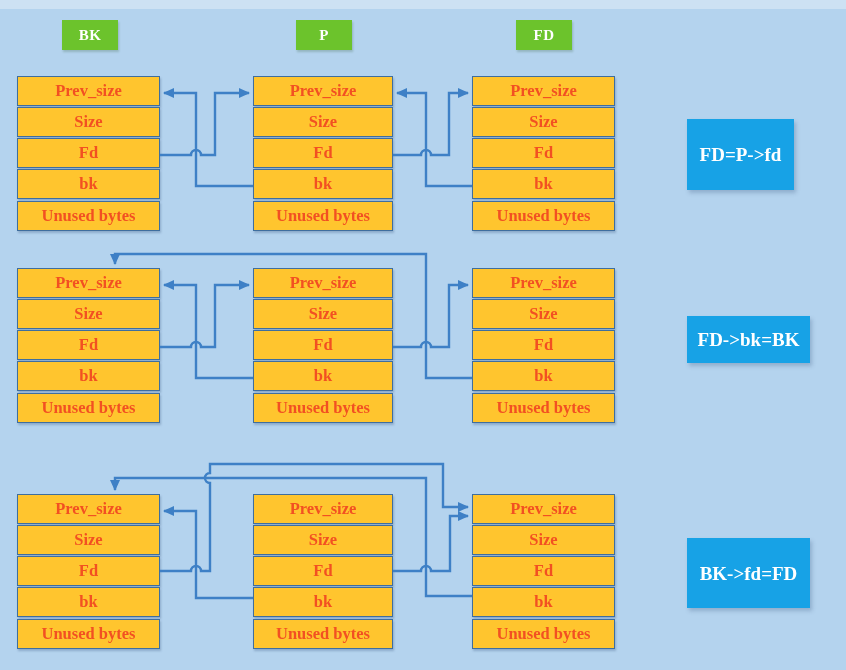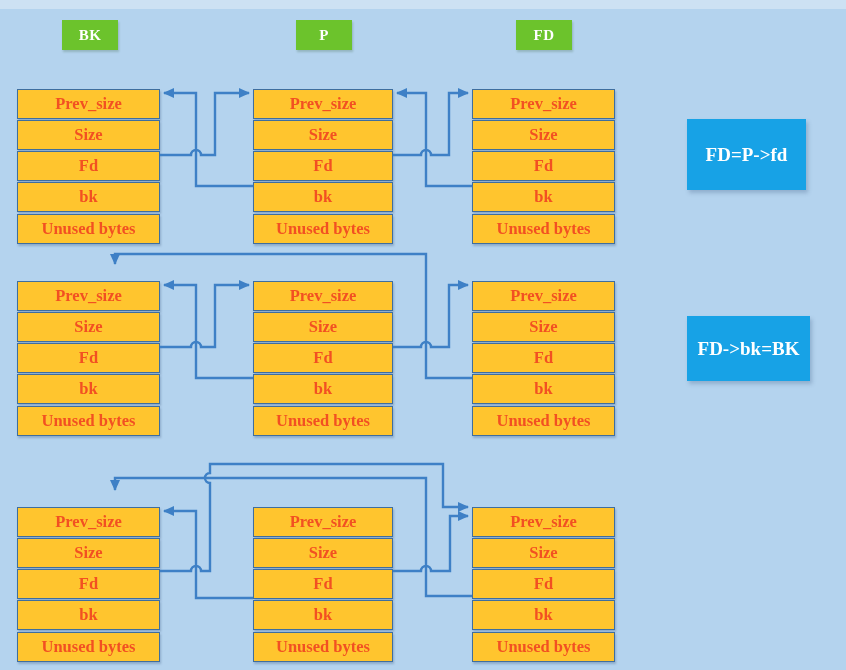--- a/index.html
+++ b/index.html
@@ -16,21 +16,21 @@
     font-family:Liberation Serif, serif;
   }
   .top-strip{position:absolute;top:0;left:0;right:0;height:9px;background:var(--background-top);}
   .col-label{
     position:absolute;width:56px;height:30px;
     display:flex;align-items:center;justify-content:center;
     background:var(--label-green);color:var(--label-text);
     font-weight:bold;font-size:15px;letter-spacing:.5px;
     box-shadow:1px 2px 2px rgba(50,90,50,.25);
   }
-  .chunk{position:absolute;margin-top:13px;}
+  .chunk{position:absolute;}
   .cell{
     height:30px;margin-bottom:1px;box-sizing:border-box;
     background:var(--chunk-fill);border:1.6px solid var(--chunk-border);
     display:flex;align-items:center;justify-content:center;
     font-weight:bold;font-size:16.5px;color:var(--chunk-text);
     box-shadow:1px 1.5px 2px rgba(70,100,140,.35);
   }
   .cell.last{margin-top:2px;}
   .note{
     position:absolute;display:flex;flex-direction:column;
@@ -134,19 +134,22 @@
     <path class="arrow" marker-end="url(#ah)" d="M253,378 L196,378 L196,285 L164,285"></path>
     <path class="arrow" marker-end="url(#ah)" d="M393,347 L421,347 A5,5 0 0 1 431,347 L449,347 L449,285 L468,285"></path>
     <path class="arrow" marker-end="url(#ah)" d="M472,378 L426,378 L426,254 L115,254 L115,264"></path>
 
     <path class="arrow" marker-end="url(#ah)" d="M253,598 L196,598 L196,511 L164,511"></path>
     <path class="arrow" marker-end="url(#ah)" d="M160,571 L191,571 A5,5 0 0 1 201,571 L210,571 L210,483 A5,5 0 0 1 210,473 L210,464 L443,464 L443,507 L468,507"></path>
     <path class="arrow" marker-end="url(#ah)" d="M393,571 L421,571 A5,5 0 0 1 431,571 L450,571 L450,516 L468,516"></path>
     <path class="arrow" marker-end="url(#ah)" d="M472,596 L426,596 L426,478 L115,478 L115,490"></path>
   </svg>
 
-  <div class="note" style="left:687px;top:119px;width:119px;height:71px;text-align:right;">
+  <div class="note" style="left:687px;top:119px;width:107px;height:71px;text-align:right;">
     <div>FD=P-&gt;fd</div>
   </div>
-  <div class="note" style="left:687px;top:316px;width:123px;height:65px;">
+  <div class="note" style="left:687px;top:316px;width:123px;height:47px;">
     <div>FD-&gt;bk=BK</div>
+  </div>
+  <div class="note" style="left:687px;top:538px;width:123px;height:70px;">
+    <div>BK-&gt;fd=FD</div>
   </div>
 </div>
 
 </body></html>

